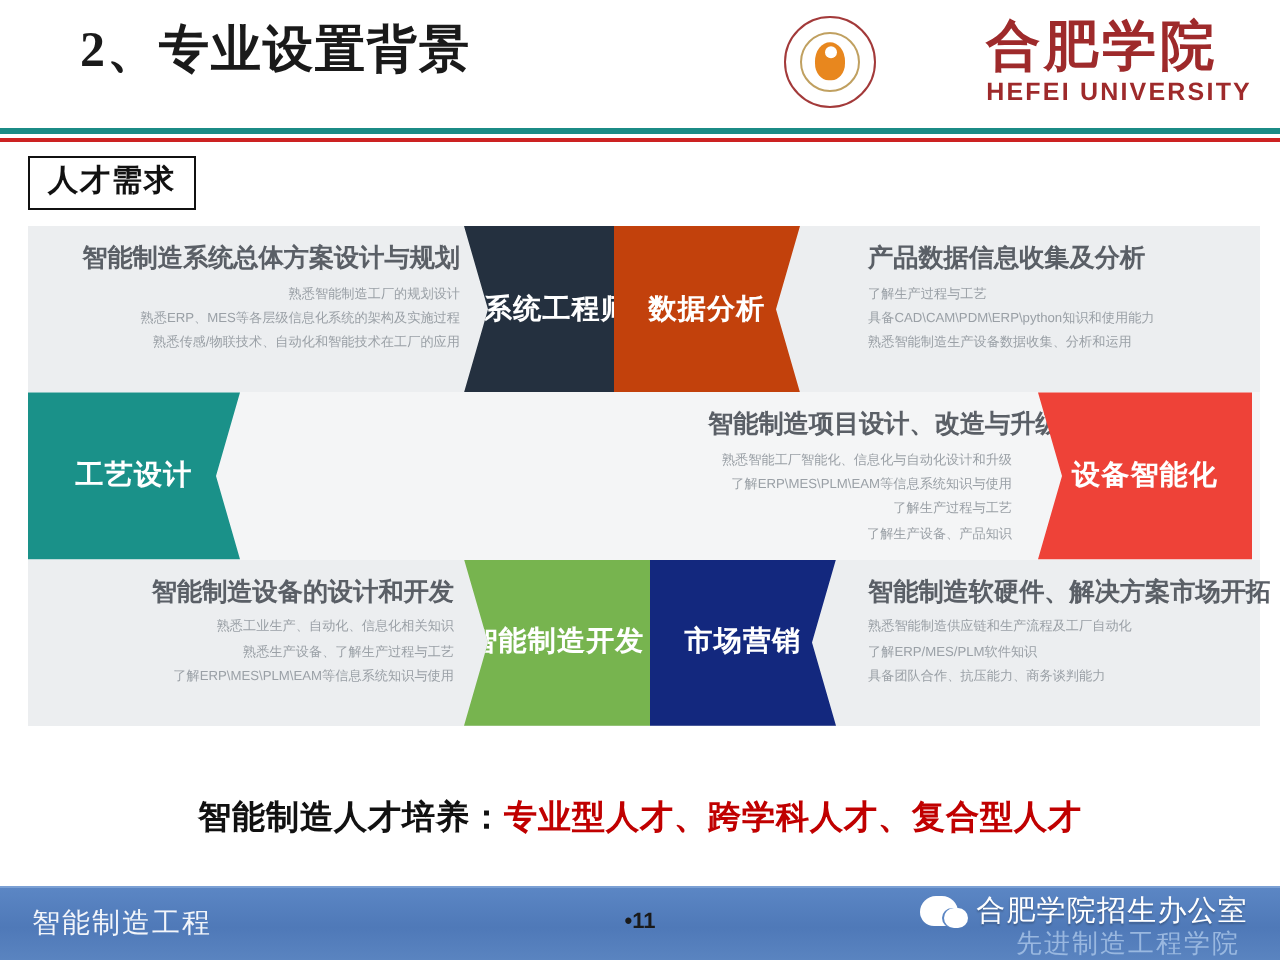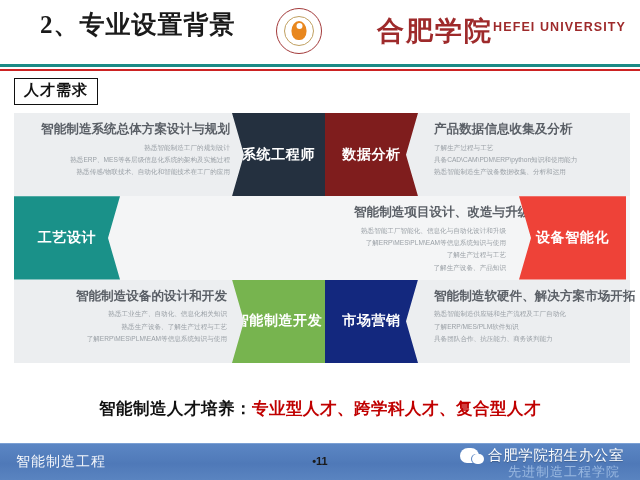--- a/index.html
+++ b/index.html
@@ -40,21 +40,21 @@
     position:absolute;left:50%;top:50%;
     transform:translate(-50%,-52%);
     width:15px;height:19px;border-radius:50% 50% 45% 45%;
     background:#e8871e;
   }
   .emblem-core:before{
     content:"";position:absolute;left:50%;top:2px;
     transform:translateX(-50%);
     width:6px;height:6px;border-radius:50%;background:#fff;
   }
-  .brand-text{display:flex;line-height:1;margin-left:48px;}
+  .brand-text{display:flex;flex-direction:column;line-height:1;margin-left:48px;}
   .brand-cn{
     font-family:"Liberation Serif","DejaVu Serif",serif;
     font-size:27px;font-weight:700;color:#9e2a2b;letter-spacing:2px;
   }
   .brand-en{
     font-size:12.5px;font-weight:700;color:#9e2a2b;
     letter-spacing:1.1px;margin-top:3px;
   }
 
   
@@ -190,21 +190,21 @@
       <div class="hd">智能制造系统总体方案设计与规划</div>
       <div class="ln">熟悉智能制造工厂的规划设计</div>
       <div class="ln">熟悉ERP、MES等各层级信息化系统的架构及实施过程</div>
       <div class="ln">熟悉传感/物联技术、自动化和智能技术在工厂的应用</div>
     </div>
 
     <div class="chip point-left" style="left:218px;width:93px;background:#24303f;">
       <span>系统工程师</span>
     </div>
 
-    <div class="chip point-right" style="left:311px;width:93px;background:#7f1d1d;">
+    <div class="chip point-right" style="left:293px;width:93px;background:#c2410c;">
       <span>数据分析</span>
     </div>
 
     <div class="blk ta-l" style="left:410px;width:202px;">
       <div class="hd">产品数据信息收集及分析</div>
       <div class="ln">了解生产过程与工艺</div>
       <div class="ln">具备CAD\CAM\PDM\ERP\python知识和使用能力</div>
       <div class="ln">熟悉智能制造生产设备数据收集、分析和运用</div>
     </div>
   </div>

